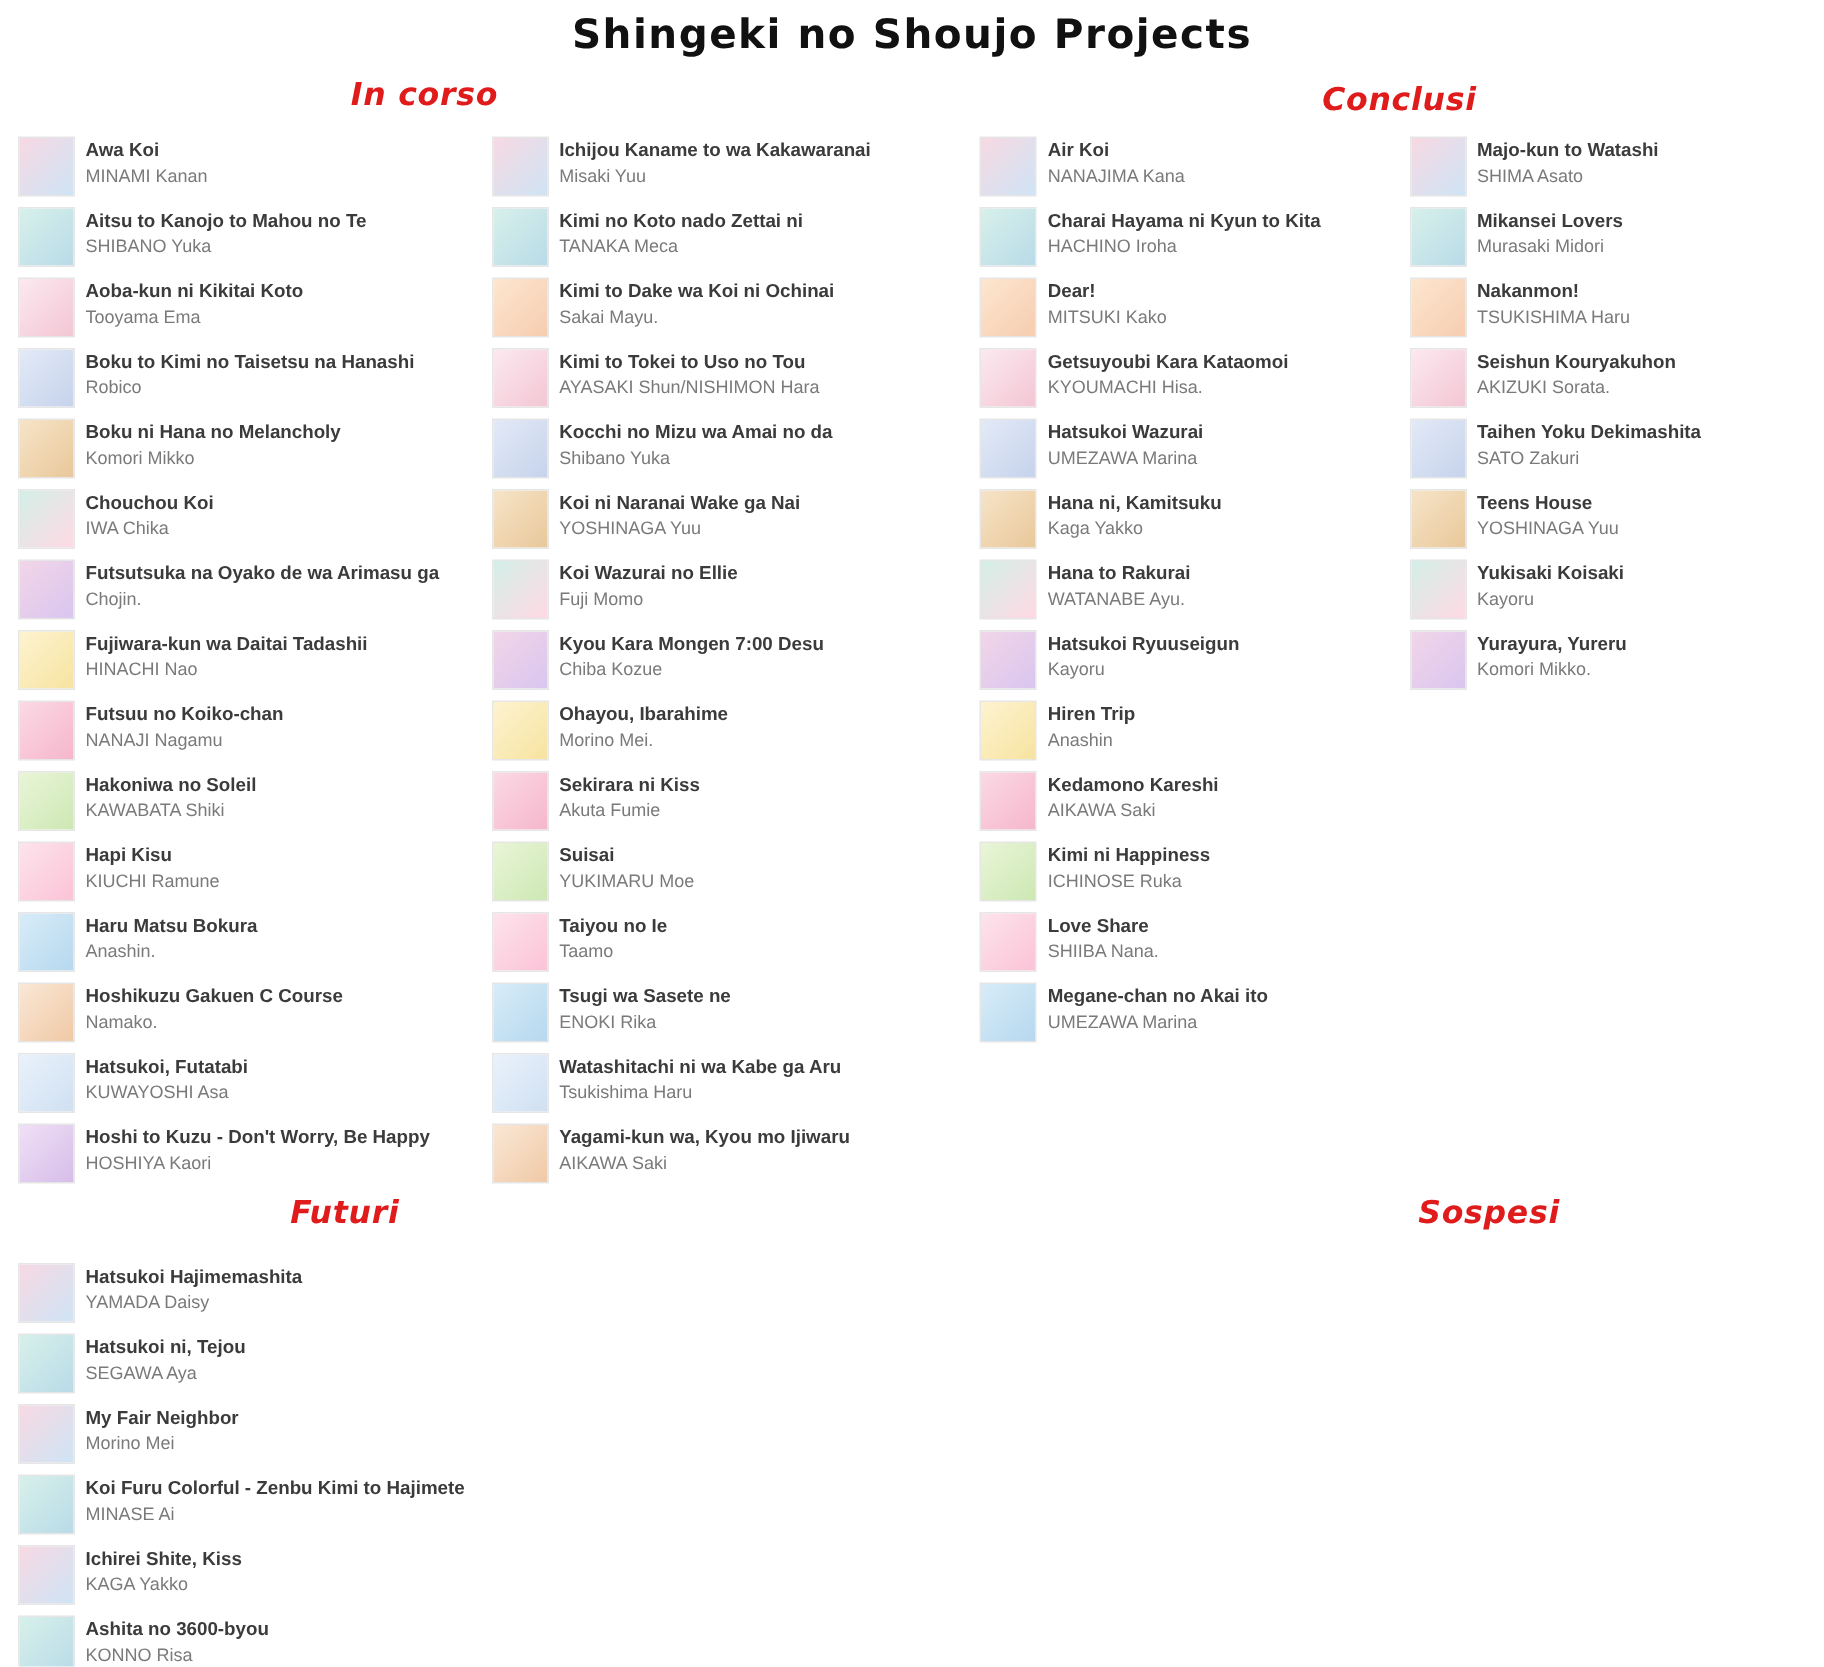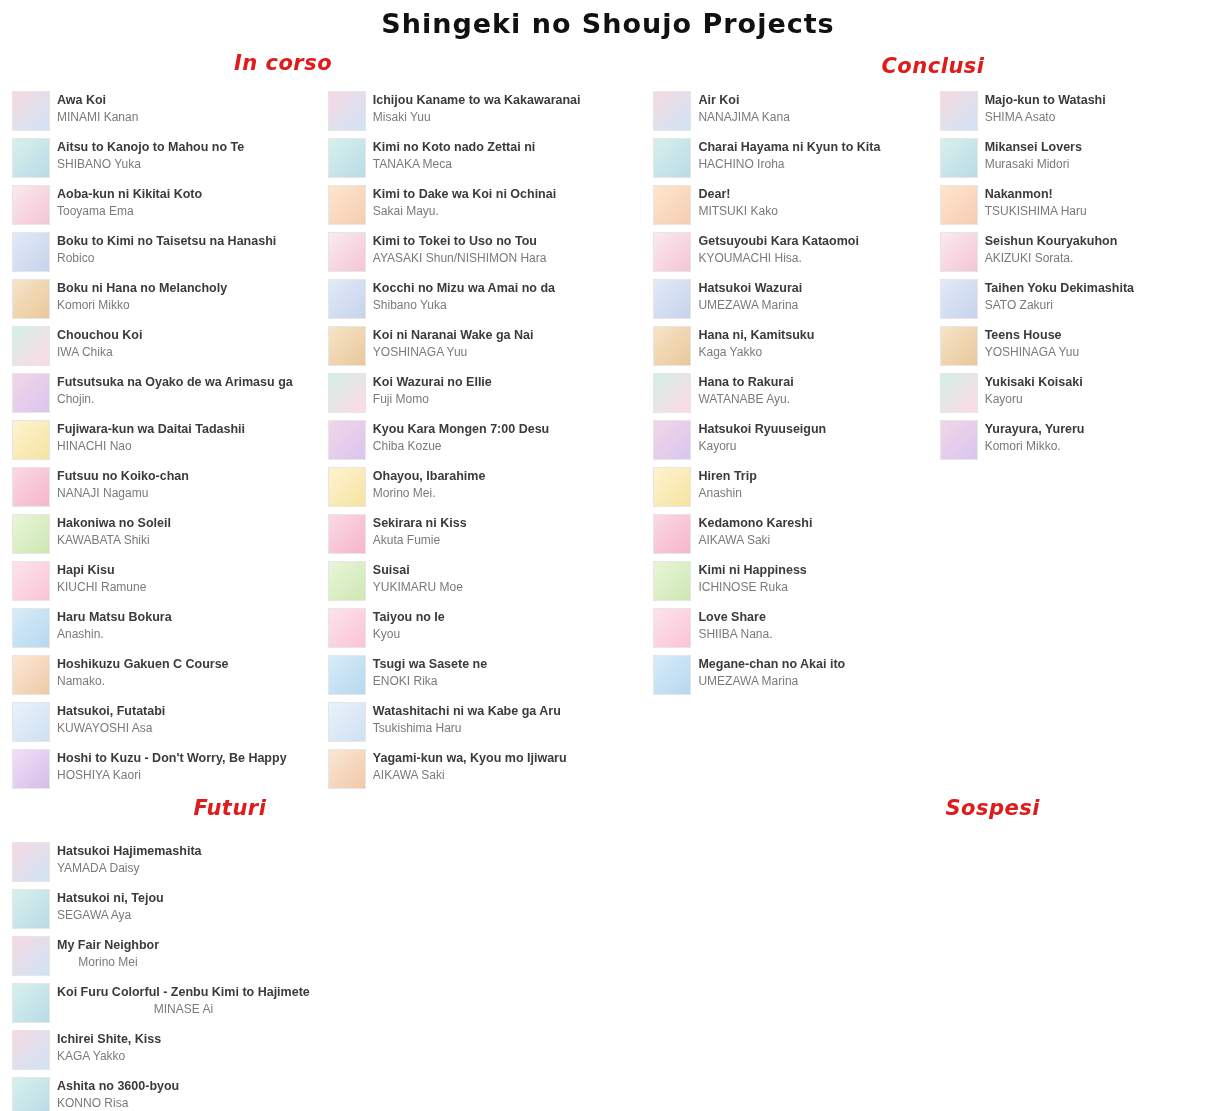--- a/index.html
+++ b/index.html
@@ -98,21 +98,21 @@
   .lower-heads .lh-right { position: absolute; left: 580px; width: 460px; top: 0; text-align: right; }
 
   .lower-columns {
     display: flex;
     flex-direction: column;
     align-items: flex-start;
     padding: 0 6px;
     box-sizing: border-box;
   }
   .lcol-1 { width: 240px; }
-  .lcol-2 { width: 400px; text-align: center; }
+  .lcol-2 { width: 400px; }
   .lcol-3 { width: 300px; }
 </style>
 </head>
 <body>
 
 <h1 class="page-title">Shingeki no Shoujo Projects</h1>
 
 <div class="heads-row">
   <div class="section-head h-left">In corso</div>
   <div class="section-head h-right">Conclusi</div>
@@ -302,21 +302,21 @@
         <div class="thumb" style="background: linear-gradient(135deg, rgb(233, 245, 216) 0%, rgb(205, 232, 179) 100%);"></div>
         <div class="entry-text">
           <span class="title">Suisai</span>
           <span class="author">YUKIMARU Moe</span>
         </div>
       </div>
       <div class="entry">
         <div class="thumb" style="background: linear-gradient(135deg, rgb(253, 227, 236) 0%, rgb(251, 195, 215) 100%);"></div>
         <div class="entry-text">
           <span class="title">Taiyou no Ie</span>
-          <span class="author">Kyou</span>
+          <span class="author">Taamo</span>
         </div>
       </div>
       <div class="entry">
         <div class="thumb" style="background: linear-gradient(135deg, rgb(216, 236, 248) 0%, rgb(182, 216, 239) 100%);"></div>
         <div class="entry-text">
           <span class="title">Tsugi wa Sasete ne</span>
           <span class="author">ENOKI Rika</span>
         </div>
       </div>
       <div class="entry">

